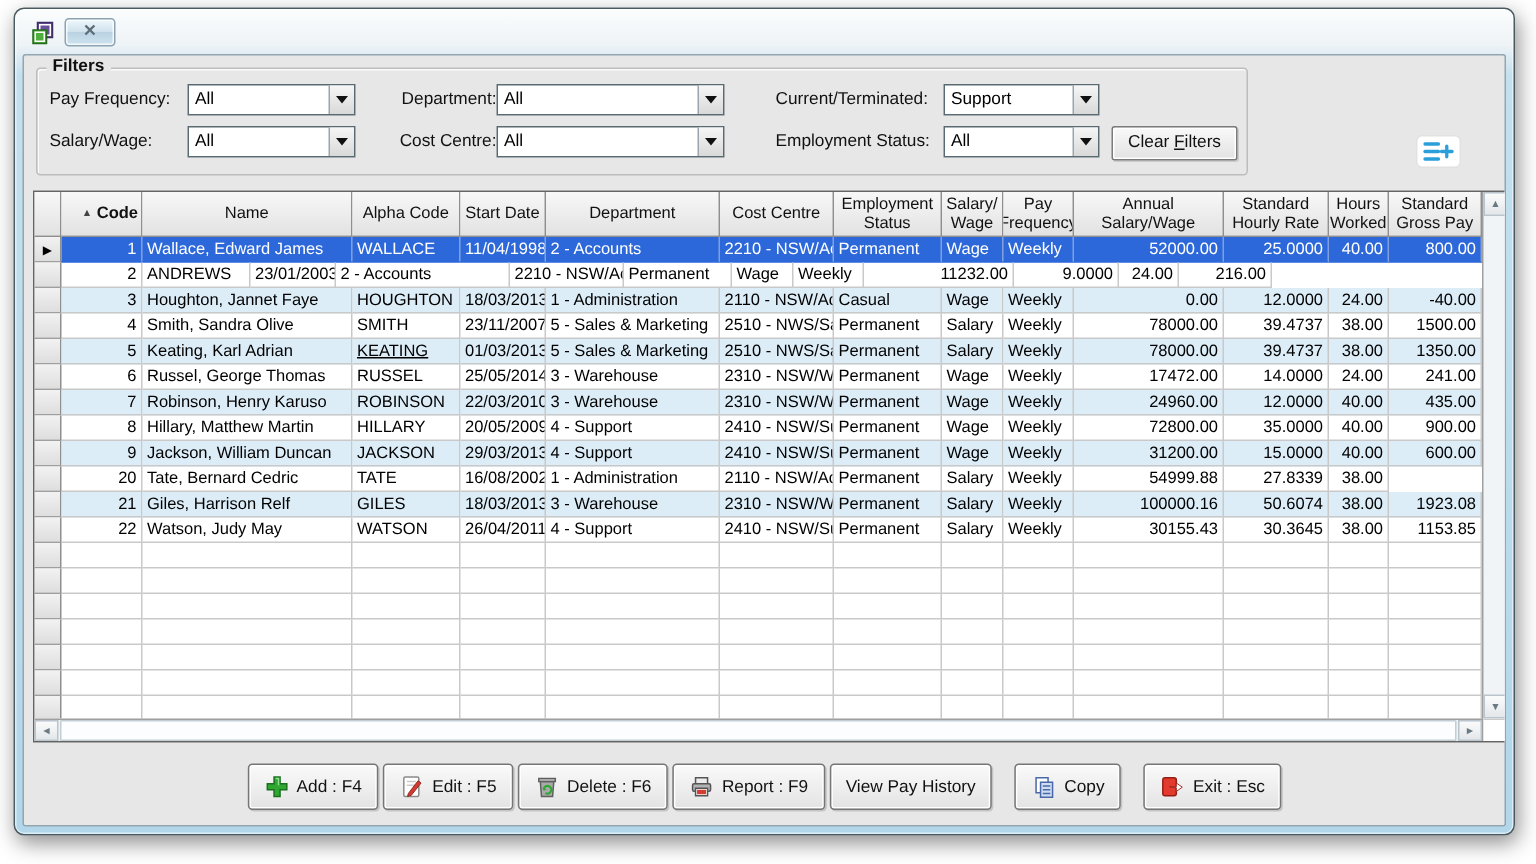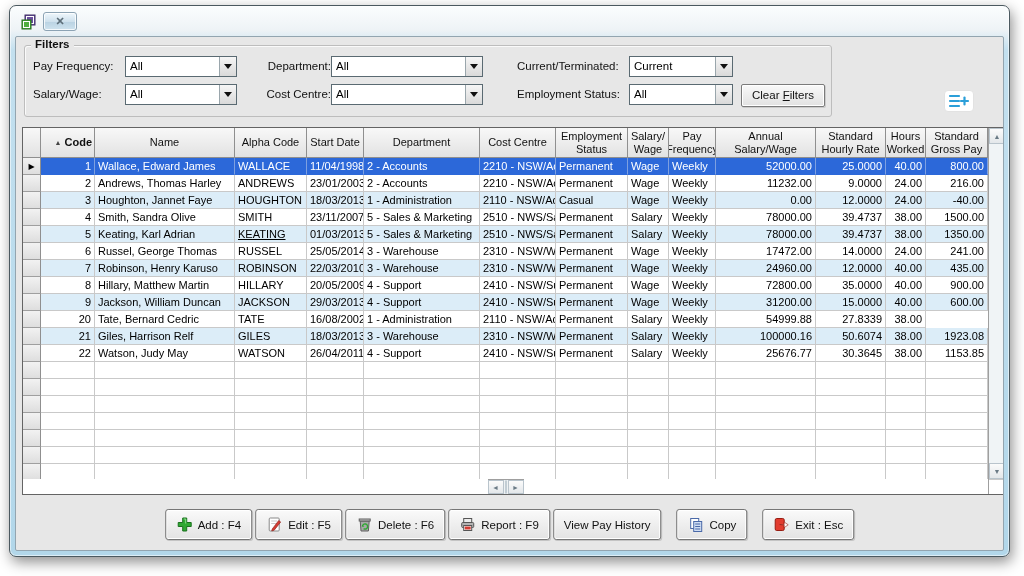--- a/index.html
+++ b/index.html
@@ -41,21 +41,21 @@
     box-shadow:inset 0 0 0 1px #fff, 1px 1px 0 rgba(0,0,0,.12); font-size:11.5px; color:#111;
     text-align:center; line-height:21px; }
   .clear-btn .accel { text-decoration:underline; }
   .customize-btn { position:absolute; left:928px; top:53px; width:30px; height:22px;
     background:#fff; border:1px solid #e2e2e2; border-radius:4px;
     display:flex; align-items:center; justify-content:center; }
 
   
   .grid { position:absolute; left:6px; top:90px; width:984px; height:368px;
     border:1px solid #646464; background:#fff; display:flex; }
-  .grid-main { flex:1; display:flex; flex-direction:column; overflow:hidden;align-items:center; }
+  .grid-main { flex:1; display:flex; flex-direction:column; overflow:hidden; }
   .ghead { height:30px; flex:none; display:flex; }
   .hcell { background:linear-gradient(180deg,#f8f8f8,#e2e2e2); border-right:1px solid #8f8f8f;
     border-bottom:1px solid #8f8f8f; font-size:11px; line-height:13px; color:#111;
     display:flex; align-items:center; justify-content:center; text-align:center;
     white-space:pre-line; overflow:hidden; flex:none; padding:0 2px; }
   .hcell.bold { font-weight:bold; }
   .sort-arrow { font-size:7px; color:#444; margin-right:3px; }
   .gbody { flex:1; overflow:hidden; }
   .grow { height:17px; display:flex; }
   .selcell { width:18px; flex:none; background:linear-gradient(180deg,#f2f2f2,#dedede);
@@ -123,21 +123,21 @@
       <span class="flabel" style="left:222px;top:10px;width:84px;text-align:right">Department:</span>
       <div class="combo" style="left:306px;top:10px;width:152px">
         <span class="cv">All</span>
         <span class="cbtn">
             <i class="arr"></i>
           </span>
       </div>
 
       <span class="flabel" style="left:492px;top:10px">Current/Terminated:</span>
       <div class="combo" style="left:604px;top:10px;width:104px">
-        <span class="cv">Current</span>
+        <span class="cv">Support</span>
         <span class="cbtn">
             <i class="arr"></i>
           </span>
       </div>
 
       <span class="flabel" style="left:8px;top:38px">Salary/Wage:</span>
       <div class="combo" style="left:100px;top:38px;width:112px">
         <span class="cv">All</span>
         <span class="cbtn">
             <i class="arr"></i>
@@ -215,21 +215,20 @@
               <div class="dcell" style="width: 41px;">Wage</div>
               <div class="dcell" style="width: 47px;">Weekly</div>
               <div class="dcell ra" style="width: 100px;">52000.00</div>
               <div class="dcell ra" style="width: 70px;">25.0000</div>
               <div class="dcell ra" style="width: 40px;">40.00</div>
               <div class="dcell ra" style="width: 62px;">800.00</div>
             </div>
             <div class="grow">
               <div class="selcell"></div>
               <div class="dcell ra" style="width: 54px;">2</div>
-              <div class="dcell" style="width: 140px;">Andrews, Thomas  Harley</div>
               <div class="dcell" style="width: 72px;">ANDREWS</div>
               <div class="dcell" style="width: 57px;">23/01/2003</div>
               <div class="dcell" style="width: 116px;">2 - Accounts</div>
               <div class="dcell" style="width: 76px;">2210 - NSW/Ac</div>
               <div class="dcell" style="width: 72px;">Permanent</div>
               <div class="dcell" style="width: 41px;">Wage</div>
               <div class="dcell" style="width: 47px;">Weekly</div>
               <div class="dcell ra" style="width: 100px;">11232.00</div>
               <div class="dcell ra" style="width: 70px;">9.0000</div>
               <div class="dcell ra" style="width: 40px;">24.00</div>
@@ -383,21 +382,21 @@
               <div class="selcell"></div>
               <div class="dcell ra" style="width: 54px;">22</div>
               <div class="dcell" style="width: 140px;">Watson, Judy May</div>
               <div class="dcell" style="width: 72px;">WATSON</div>
               <div class="dcell" style="width: 57px;">26/04/2011</div>
               <div class="dcell" style="width: 116px;">4 - Support</div>
               <div class="dcell" style="width: 76px;">2410 - NSW/Su</div>
               <div class="dcell" style="width: 72px;">Permanent</div>
               <div class="dcell" style="width: 41px;">Salary</div>
               <div class="dcell" style="width: 47px;">Weekly</div>
-              <div class="dcell ra" style="width: 100px;">25676.77</div>
+              <div class="dcell ra" style="width: 100px;">30155.43</div>
               <div class="dcell ra" style="width: 70px;">30.3645</div>
               <div class="dcell ra" style="width: 40px;">38.00</div>
               <div class="dcell ra" style="width: 62px;">1153.85</div>
             </div>
             <div class="grow">
               <div class="selcell"></div>
               <div class="dcell ra" style="width: 54px;"></div>
               <div class="dcell" style="width: 140px;"></div>
               <div class="dcell" style="width: 72px;"></div>
               <div class="dcell" style="width: 57px;"></div>

